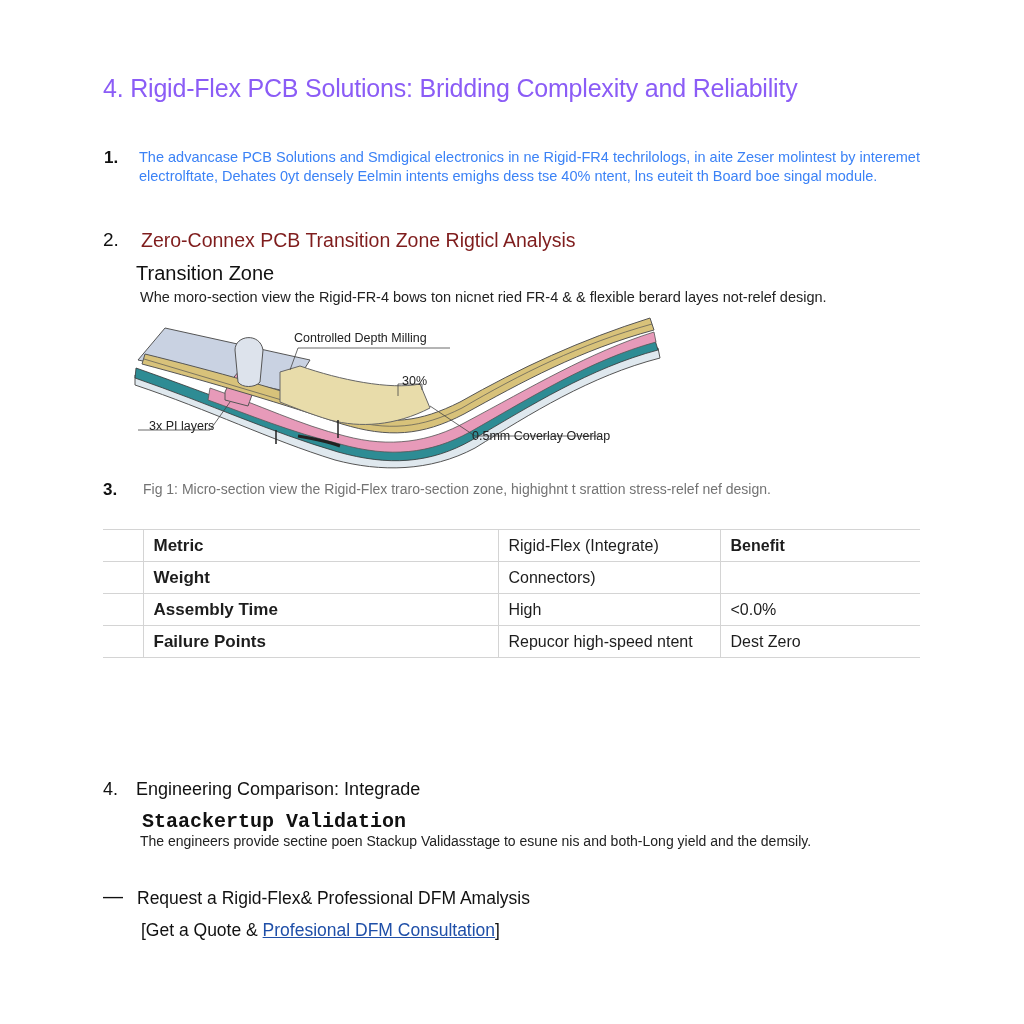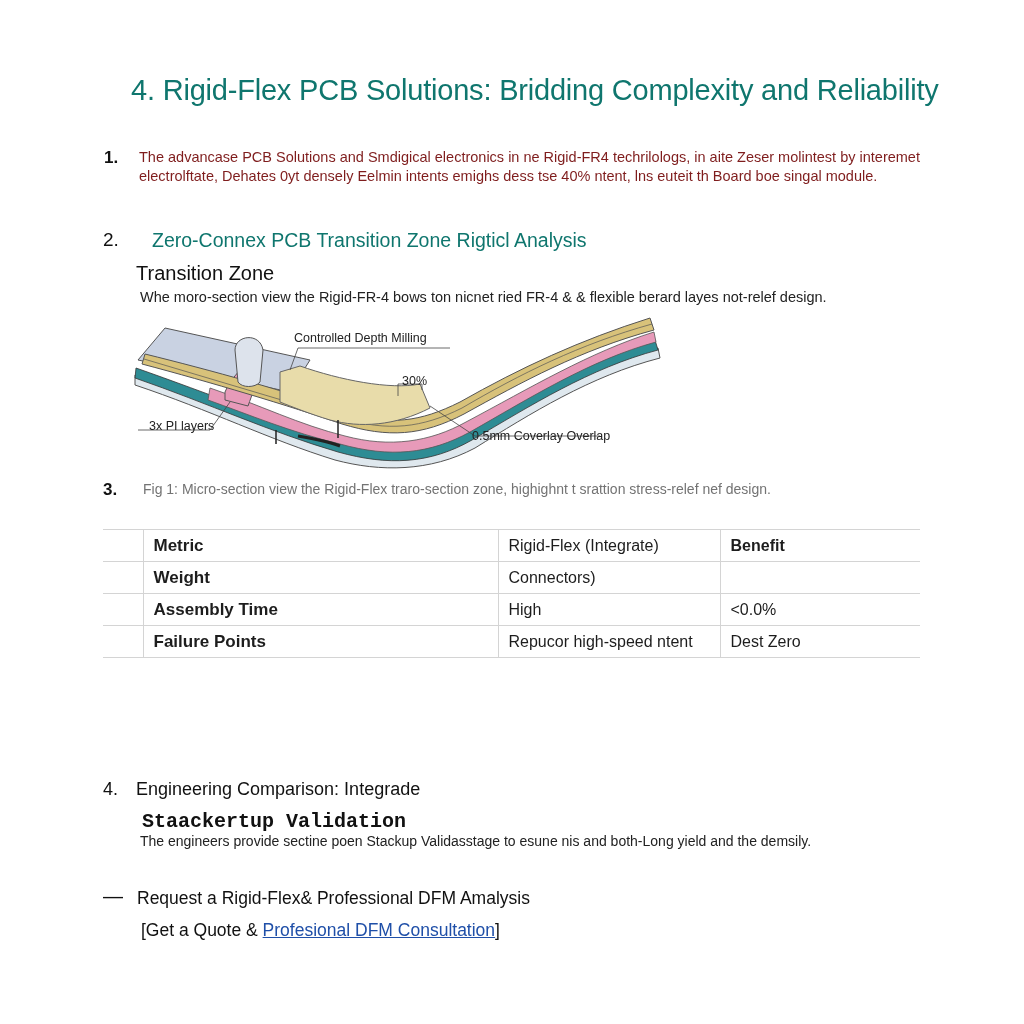--- a/index.html
+++ b/index.html
@@ -1,26 +1,26 @@
 <!DOCTYPE html>
 <html><head>
   <meta charset="utf-8">
   <style>
     * { margin: 0; padding: 0; box-sizing: border-box; }
     html, body { width: 1024px; height: 1024px; background: #ffffff; overflow: hidden; }
     body { font-family: "Liberation Sans", sans-serif; color: #1a1a1a; position: relative; }
 
-    .title { position: absolute; left: 103px; top: 74px; font-size: 29px; color: #0f766e; letter-spacing: -0.2px; margin-left: 28px; }
+    .title { position: absolute; left: 103px; top: 74px; font-size: 25px; color: #8b5cf6; letter-spacing: -0.2px; }
 
     .num { position: absolute; font-weight: bold; font-size: 17px; color: #111; }
     .num-plain { position: absolute; font-size: 19px; color: #111; }
 
-    .p1 { position: absolute; left: 139px; top: 148px; width: 790px; font-size: 14.5px; line-height: 19px; color: #7f1d1d; }
+    .p1 { position: absolute; left: 139px; top: 148px; width: 790px; font-size: 14.5px; line-height: 19px; color: #3b82f6; }
 
-    .h2 { position: absolute; left: 152px; top: 229px; font-size: 19.5px; color: #0f766e; }
+    .h2 { position: absolute; left: 141px; top: 229px; font-size: 19.5px; color: #7f1d1d; }
     .h2b { position: absolute; left: 136px; top: 262px; font-size: 20px; color: #111; }
     .p2 { position: absolute; left: 140px; top: 289px; font-size: 14.5px; color: #222; }
 
     .figure { position: absolute; left: 130px; top: 310px; width: 540px; height: 160px; }
     .fig-label { position: absolute; font-size: 12.5px; color: #222; background: transparent; }
 
     .caption { position: absolute; left: 143px; top: 481px; font-size: 14px; color: #737373; }
 
     table.cmp { position: absolute; left: 103px; top: 529px; width: 817px; border-collapse: collapse; font-size: 17px; }
     table.cmp td { border-top: 1.5px solid #d4d4d4; border-bottom: 1.5px solid #d4d4d4; padding: 0 10px; height: 32px; vertical-align: middle; color: #1d1d1d; }

